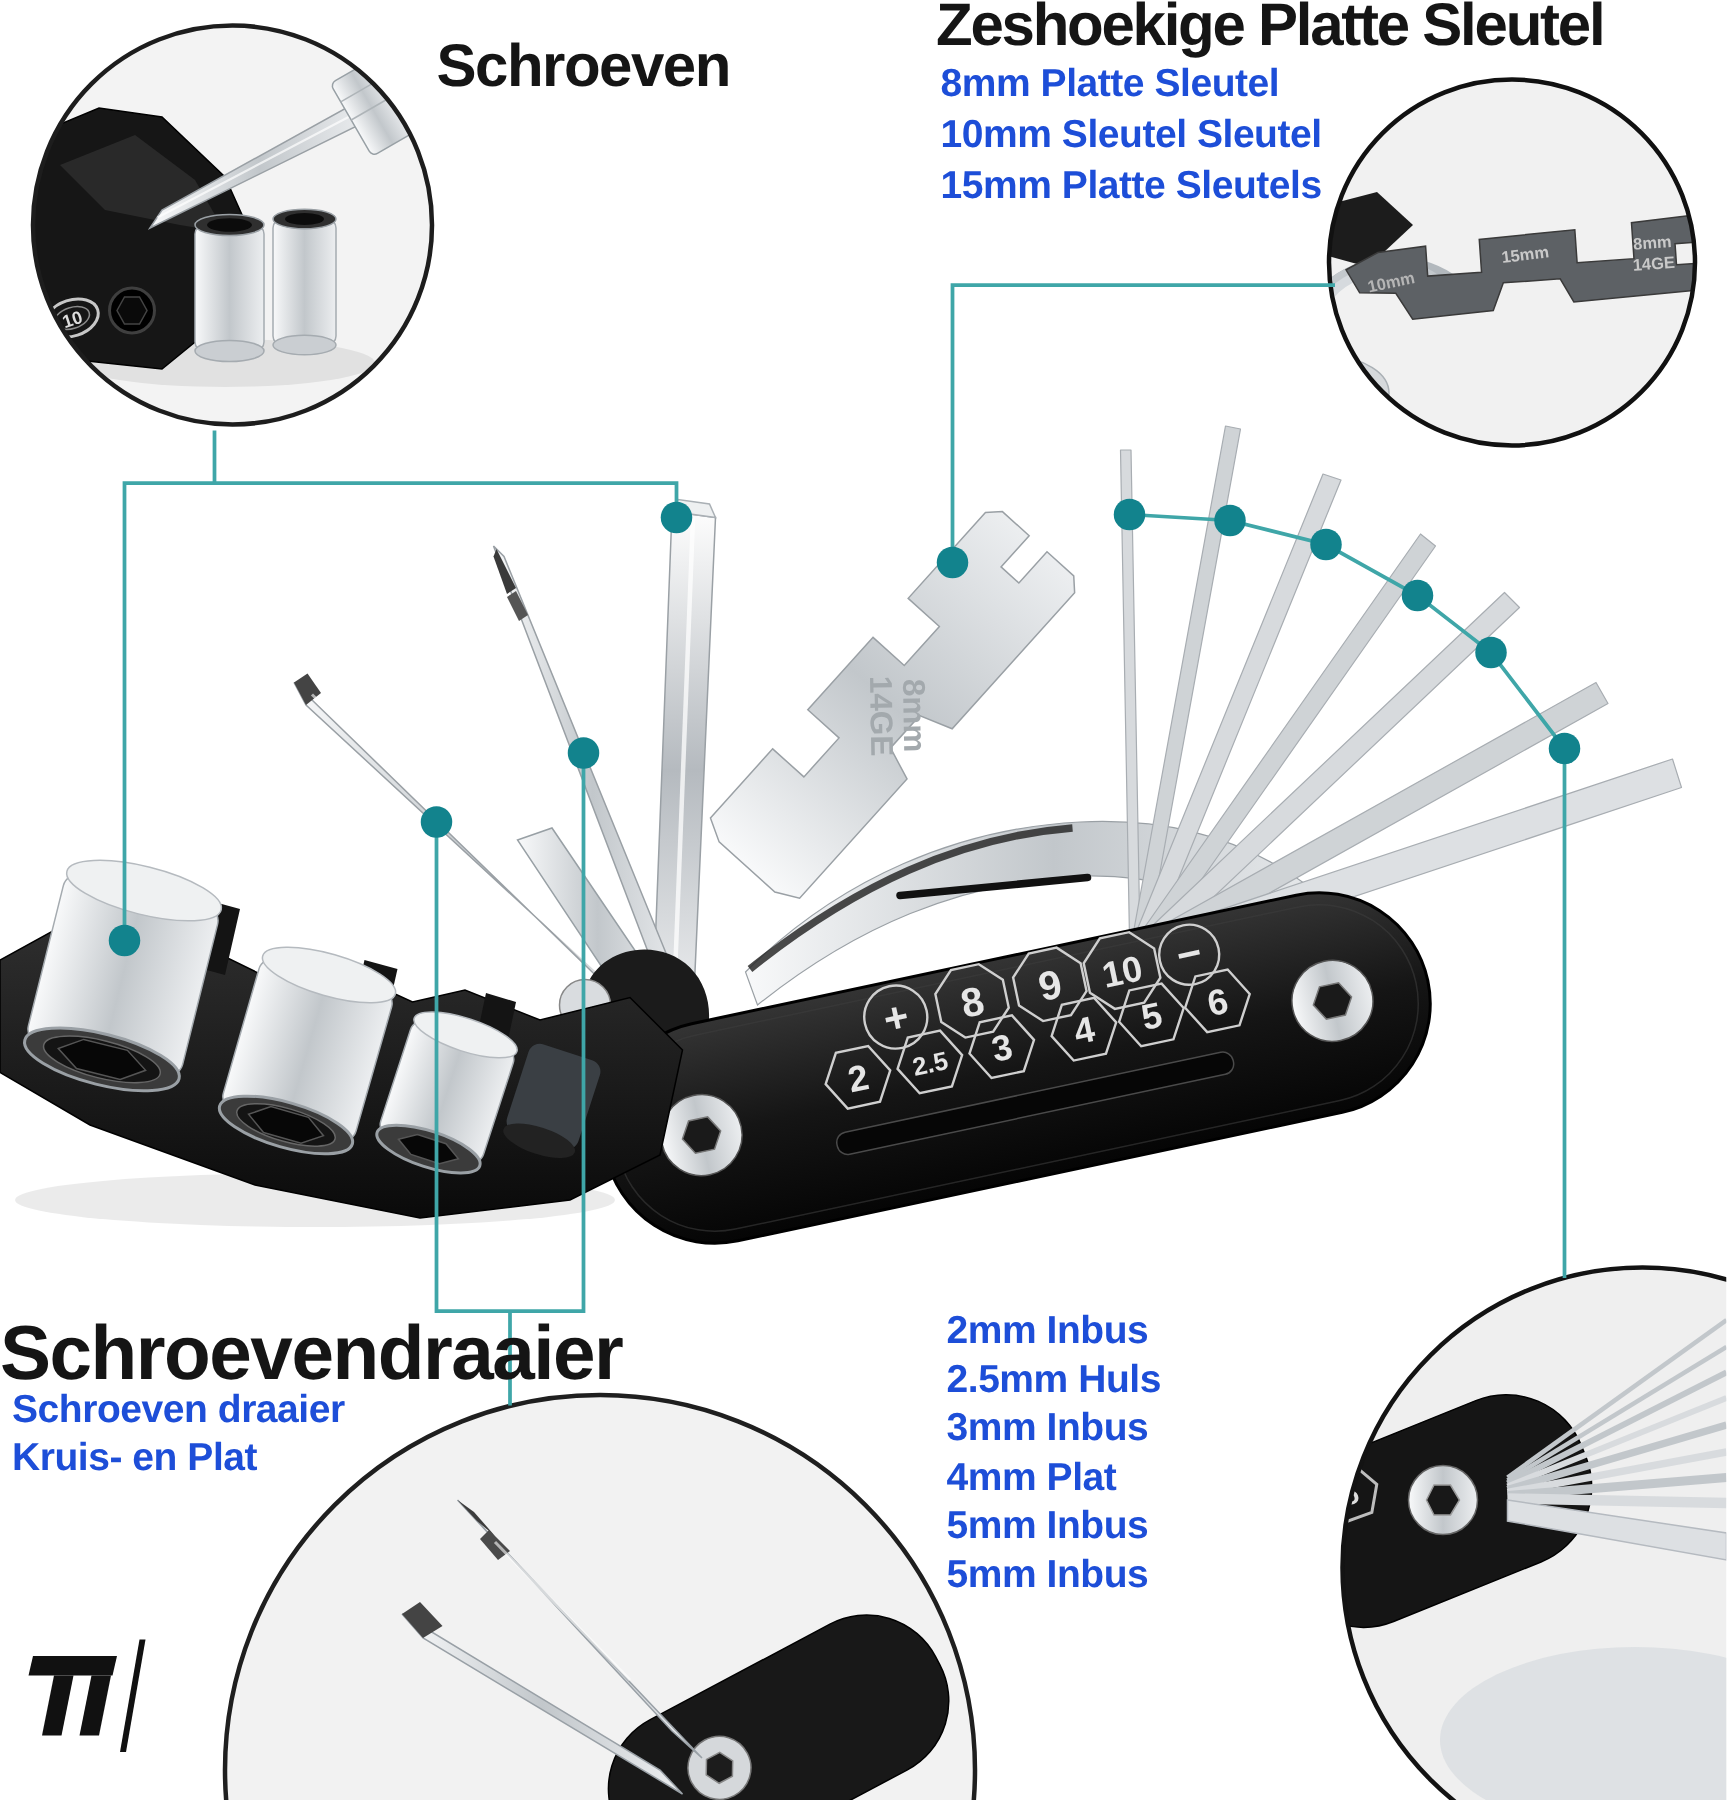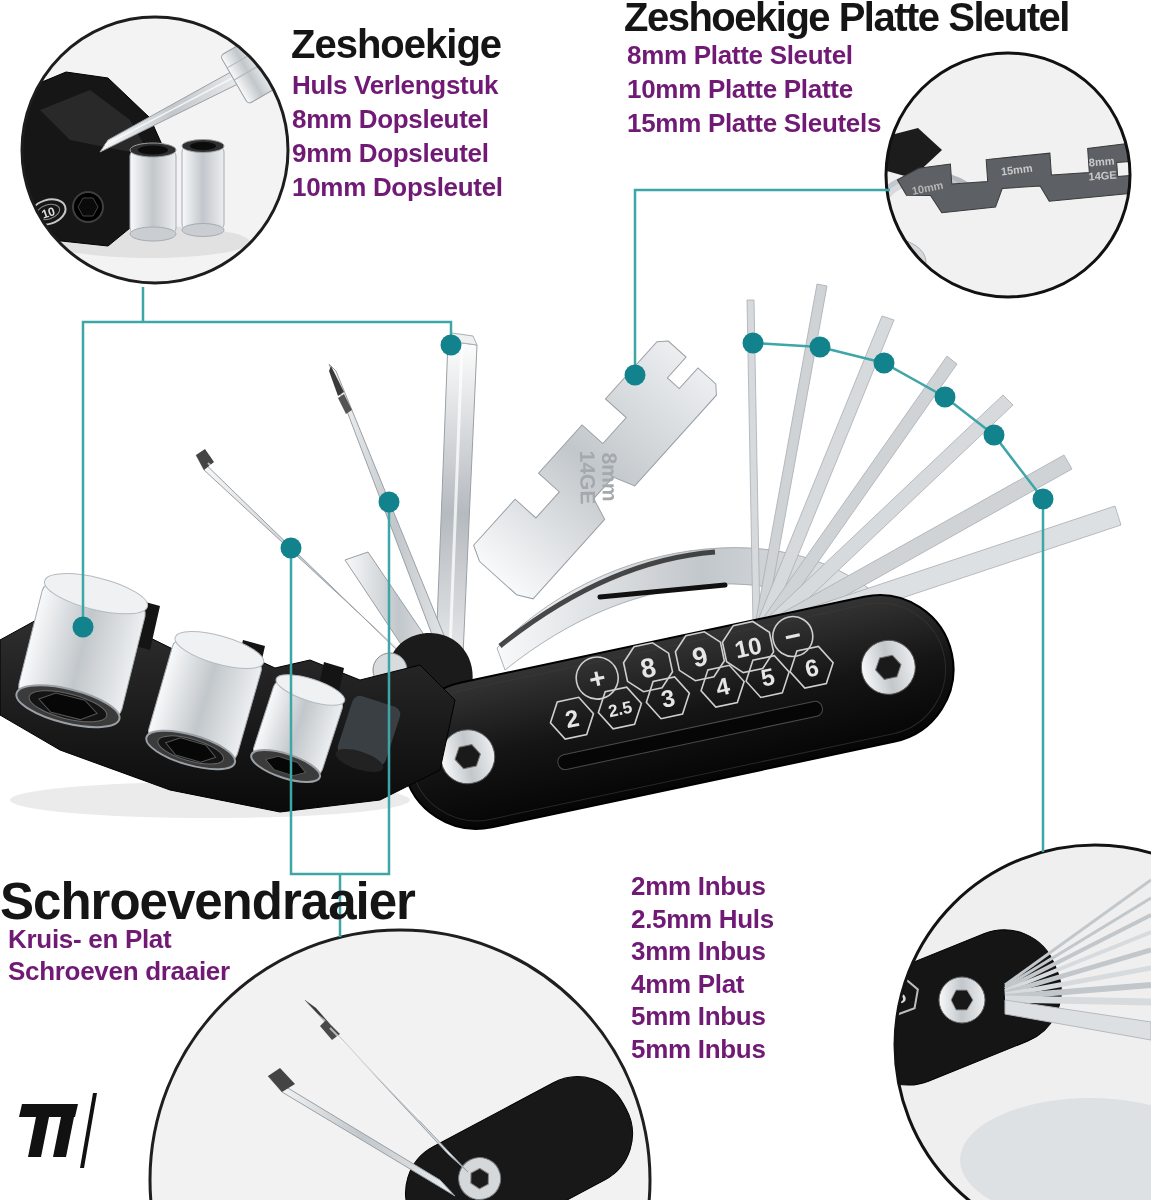--- a/index.html
+++ b/index.html
@@ -1,21 +1,21 @@
 <!DOCTYPE html>
 <html><head>
 <meta charset="utf-8">
 <style>
   html,body{margin:0;padding:0;background:#fff;}
   #stage{position:relative;width:1151px;height:1200px;overflow:hidden;background:#fff;
          font-family:"Liberation Sans",sans-serif;}
   #art{position:absolute;left:0;top:0;z-index:1;}
   .sec{position:absolute;z-index:2;}
   .sec-title{font-weight:700;color:#151515;letter-spacing:-1px;white-space:nowrap;}
-  .sec-items div{font-weight:700;color:#701a75;white-space:nowrap;letter-spacing:-0.3px;}
+  .sec-items div{font-weight:700;color:#1d4ed8;white-space:nowrap;letter-spacing:-0.3px;}
   #sec-dopsleutel-title{left:291px;top:22px;font-size:40px;}
   #sec-dopsleutel-items{left:292px;top:68px;font-size:26px;line-height:34px;}
   #sec-zeshoekige-title{left:624px;top:-5px;font-size:40px;letter-spacing:-1.5px;}
   #sec-zeshoekige-items{left:627px;top:38px;font-size:26px;line-height:34px;}
   #sec-inbus-title{left:630px;top:816px;font-size:40px;}
   #sec-inbus-items{left:631px;top:870px;font-size:26px;line-height:32.6px;}
   #sec-schroeven-title{left:0;top:872px;font-size:51px;}
   #sec-schroeven-items{left:8px;top:924px;font-size:26px;line-height:31.5px;}
   text{font-family:"Liberation Sans",sans-serif;}
 </style>
@@ -295,43 +295,37 @@
   </g>
 
   <g fill="#111">
     <polygon points="22,1104 78,1104 75,1117 19,1117"></polygon>
     <polygon points="36,1117 49,1117 41,1157 28,1157"></polygon>
     <polygon points="61,1117 74,1117 66,1157 53,1157"></polygon>
     <polygon points="93,1093 97,1093 84,1168 80,1168"></polygon>
   </g>
 </svg>
 
-  <div class="sec sec-title" id="sec-dopsleutel-title">Zeshoekige</div>
-  <div class="sec sec-items" id="sec-dopsleutel-items">
-    <div>Huls Verlengstuk</div>
-    <div>8mm Dopsleutel</div>
-    <div>9mm Dopsleutel</div>
-    <div>10mm Dopsleutel</div>
-  </div>
+  <div class="sec sec-title" id="sec-dopsleutel-title">Schroeven</div>
 
   <div class="sec sec-title" id="sec-zeshoekige-title">Zeshoekige Platte Sleutel</div>
   <div class="sec sec-items" id="sec-zeshoekige-items">
     <div>8mm Platte Sleutel</div>
-    <div>10mm Platte Platte</div>
+    <div>10mm Sleutel Sleutel</div>
     <div>15mm Platte Sleutels</div>
   </div>
 
   <div class="sec sec-items" id="sec-inbus-items">
     <div>2mm Inbus</div>
     <div>2.5mm Huls</div>
     <div>3mm Inbus</div>
     <div>4mm Plat</div>
     <div>5mm Inbus</div>
     <div>5mm Inbus</div>
   </div>
 
   <div class="sec sec-title" id="sec-schroeven-title">Schroevendraaier</div>
   <div class="sec sec-items" id="sec-schroeven-items">
+    <div>Schroeven draaier</div>
     <div>Kruis- en Plat</div>
-    <div>Schroeven draaier</div>
   </div>
 
 </div>
 
 </body></html>

